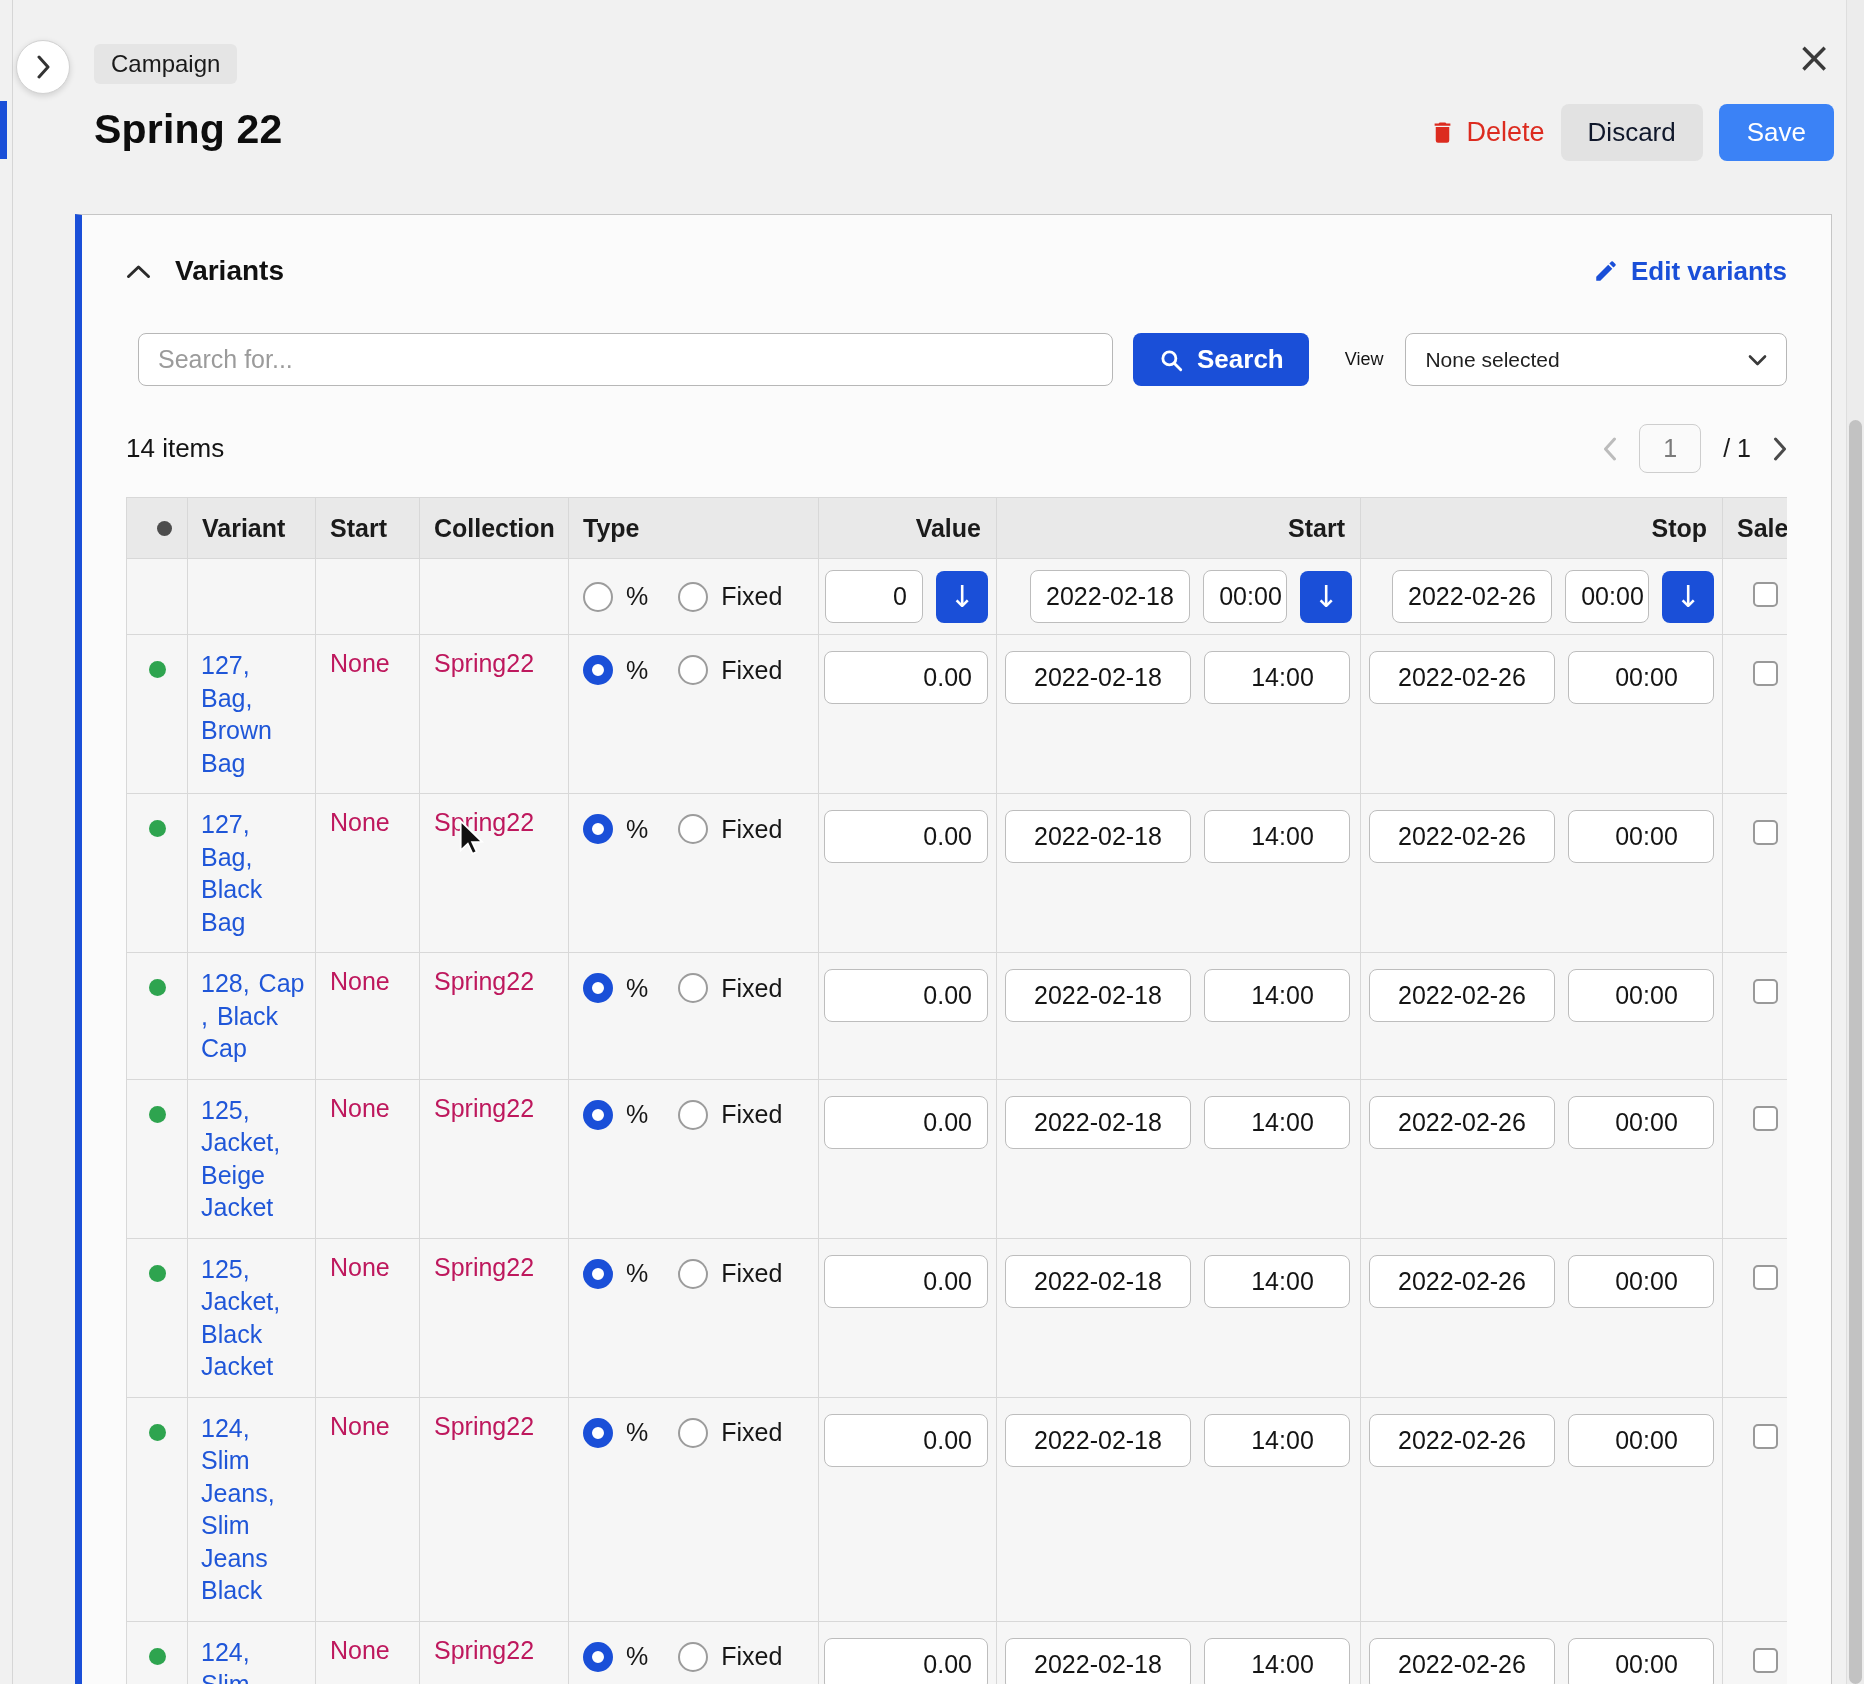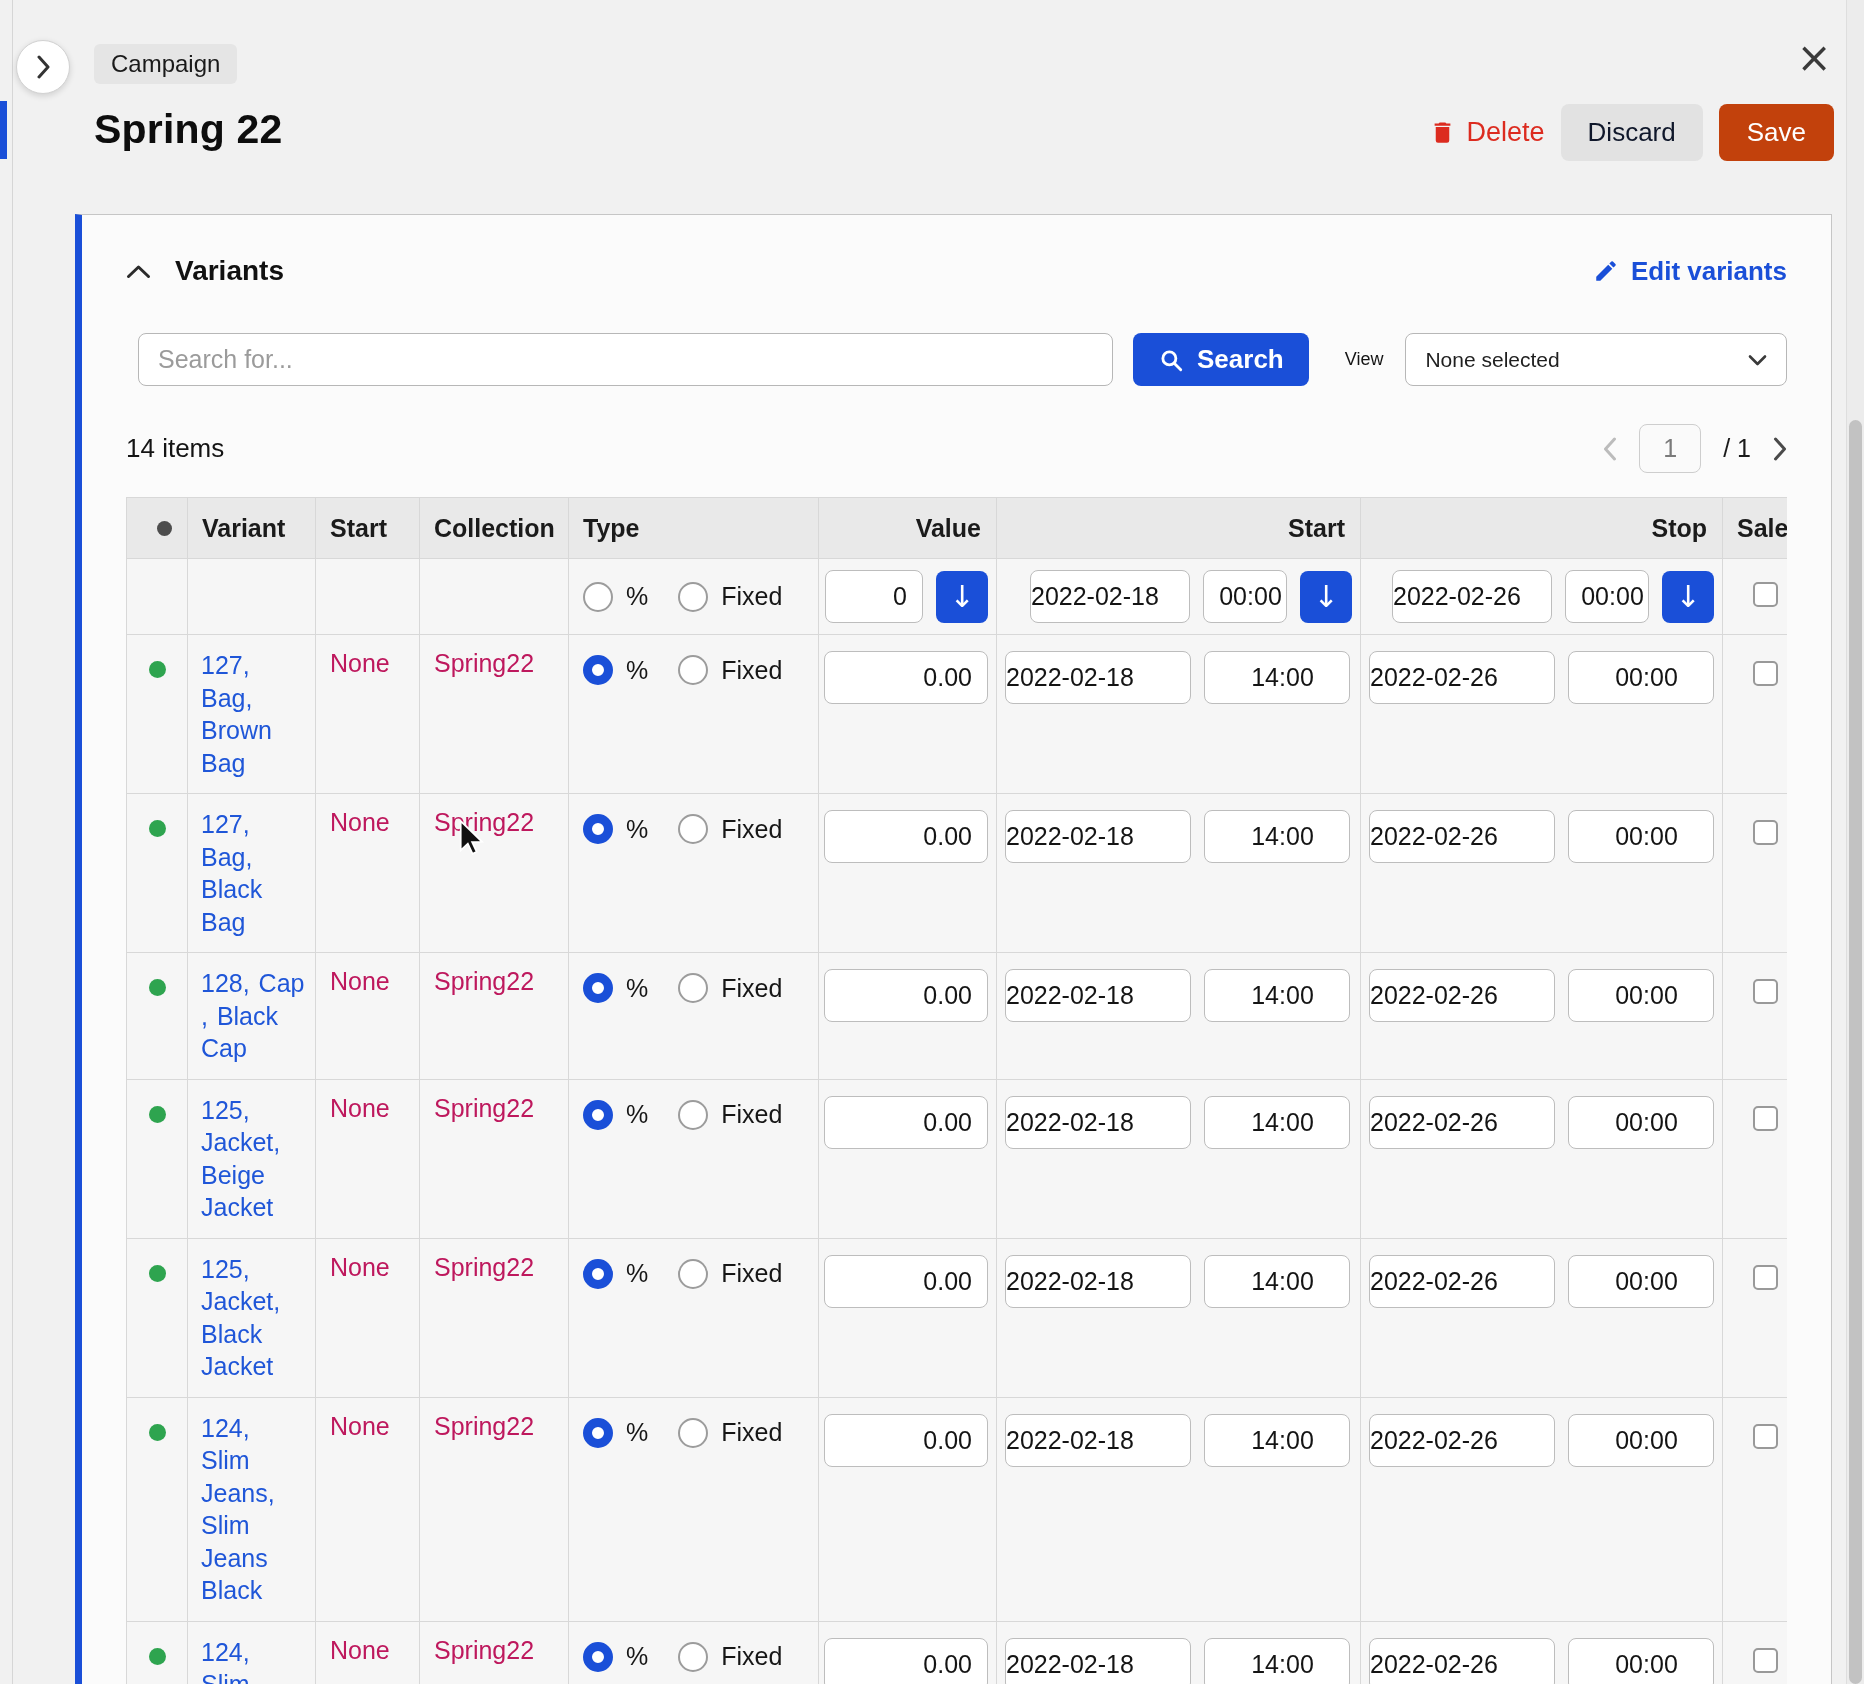--- a/index.html
+++ b/index.html
@@ -30,21 +30,21 @@
     position:absolute; right:28px; top:36px; width:44px; height:44px;
     font-size:42px; color:#3a3a3a; background:none; border:none;
     display:flex; align-items:center; justify-content:center; cursor:pointer;
     font-family:"DejaVu Sans", sans-serif; line-height:1;
   }
   .page-title { position:absolute; left:94px; top:106px; font-size:41px; font-weight:700; color:#0d0d0d; letter-spacing:.2px; }
   .actions { position:absolute; right:30px; top:104px; display:flex; align-items:center; gap:16px; }
   .btn { border:none; border-radius:8px; font-size:26px; height:57px; cursor:pointer; font-family:inherit; }
   .btn-delete { background:transparent; color:#dc2b1f; display:flex; align-items:center; gap:11px; font-size:27px; }
   .btn-discard { background:#e2e2e2; color:#0f172a; padding:0 27px; }
-  .btn-save { background:#c2410c; color:#fff; padding:0 28px; }
+  .btn-save { background:#3b82f6; color:#fff; padding:0 28px; }
 
   
   .card {
     position:absolute; left:75px; top:214px; width:1757px; height:1610px;
     background:#fbfbfb; border:1px solid #c6c6c6; border-left:7px solid #1a4fd8;
     padding:0 44px; overflow:hidden;
   }
   .card-header { margin-top:40px; display:flex; align-items:center; }
   .collapse-btn { background:none; border:none; cursor:pointer; padding:0; display:flex; }
   .card-title { font-size:28px; font-weight:700; margin-left:24px; color:#111; }
@@ -98,21 +98,21 @@
   .type-group { display:flex; align-items:center; padding-left:14px; }
   .radio { width:30px; height:30px; border-radius:50%; background:#fff; border:2px solid #9c9c9c; display:inline-block; flex:none; cursor:pointer; }
   .radio.checked { border:9.5px solid #1a4fd8; }
   .radio-label { font-size:25px; color:#161616; margin-left:13px; }
   .radio + .radio-label + .radio { margin-left:30px; }
   tr.data-row .type-group { padding-top:6px; }
 
   .ipt { height:53px; border:1px solid #bdbdbd; border-radius:8px; background:#fff; font-size:25px; font-family:inherit; color:#141414; }
   .val-ipt { width:164px; text-align:right; padding-right:15px; }
   .val-ipt.small { width:98px; }
-  .date-ipt { width:186px; text-align:left; }
+  .date-ipt { width:186px; text-align:center; }
   .time-ipt { width:146px; text-align:center;padding-left:11px; }
   .time-ipt.small { width:84px; }
   .cell-inner { display:flex; align-items:center; gap:13px; padding:0 8px; }
   .cell-inner.right { justify-content:flex-end; }
   tr.data-row .cell-inner { padding-top:2px; }
   .arrow-btn {
     width:52px; height:52px; border-radius:8px; border:none; background:#1a4fd8; color:#fff;
     font-size:30px; display:flex; align-items:center; justify-content:center; cursor:pointer; flex:none;
     font-family:"DejaVu Sans", sans-serif;
   }

